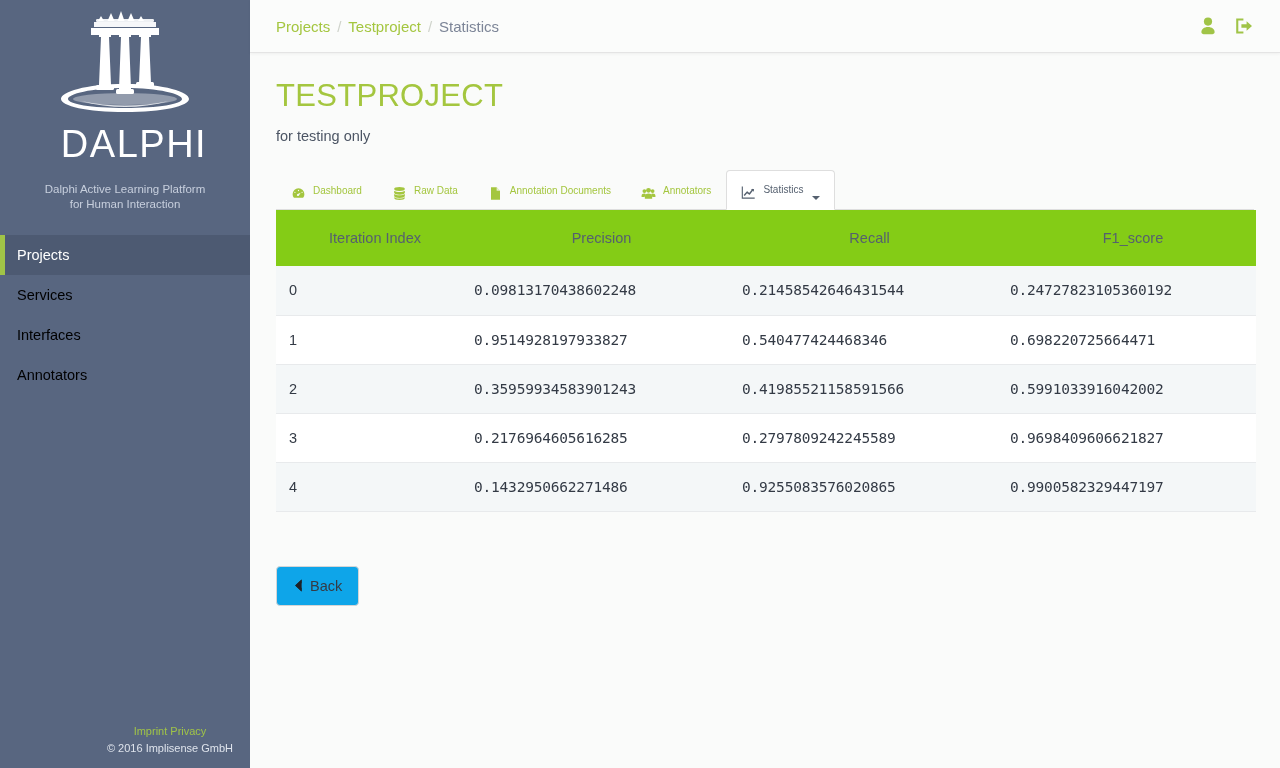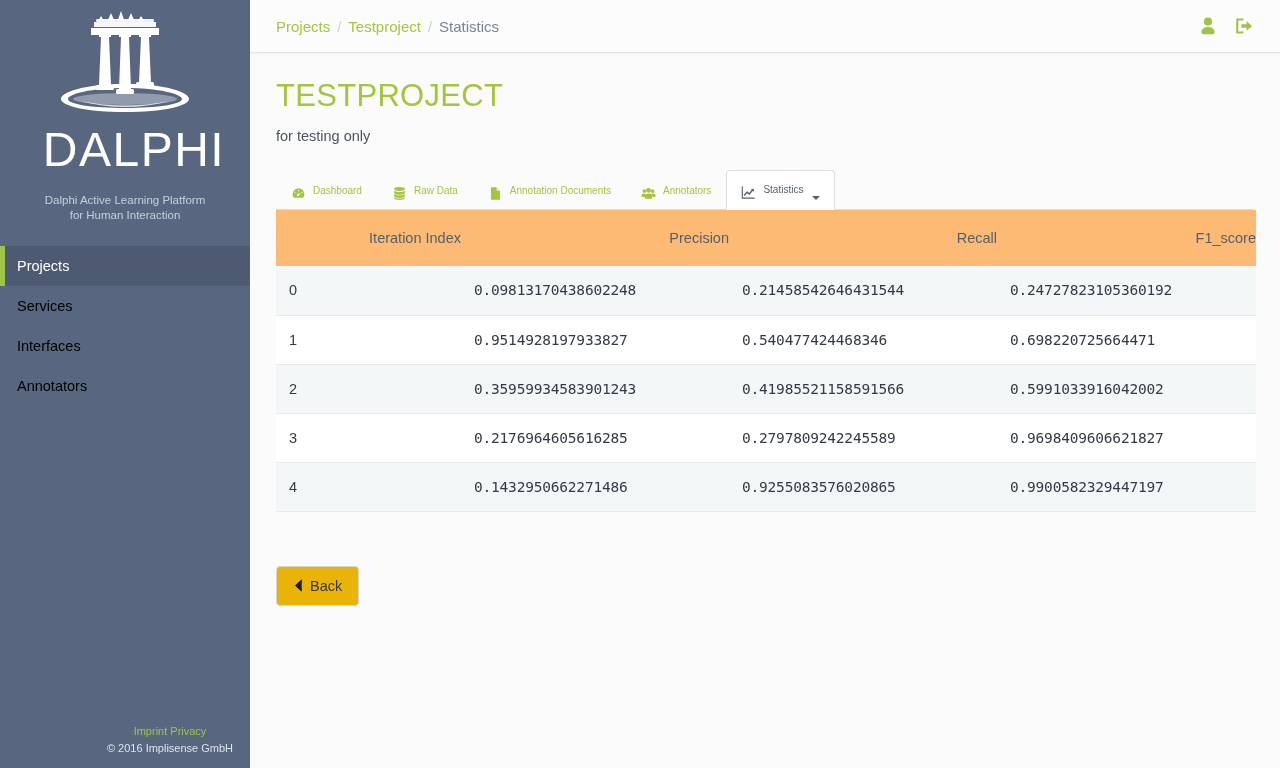--- a/index.html
+++ b/index.html
@@ -27,21 +27,21 @@
   }
 
   #logo-mark {
     width: 140px;
     height: 112px;
     margin: 0 auto;
     display: block;
   }
 
   #brand-name {
-    font-size: 48px;
+    font-size: 38px;
     letter-spacing: 1.5px;
     font-weight: 400;
     color: #ffffff;
     margin-top: 6px;
     line-height: 1.1;
     margin-left: 18px;
   }
 
   #brand-tagline {
     font-size: 11.5px;
@@ -189,22 +189,22 @@
   }
 
   
   #stats-table {
     width: 980px;
     border-collapse: collapse;
     margin-top: 0;
     table-layout: fixed;
   }
   #stats-table thead th {
-    background: #fdba74;
-    text-align: right;
+    background: #84cc16;
+    text-align: center;
     font-weight: 400;
     font-size: 14.5px;
     color: #55606f;
     padding: 17px 0 17px 13px;
     height: 56px;
     vertical-align: middle;
   }
   #stats-table tbody td {
     font-size: 14.5px;
     color: #333a45;
@@ -230,21 +230,21 @@
   .col-prec { width: 268px; }
   .col-rec  { width: 268px; }
   .col-f1   { width: 259px; }
 
   
   #back-button {
     margin-top: 54px;
     display: inline-flex;
     align-items: center;
     gap: 6px;
-    background: #eab308;
+    background: #0ea5e9;
     border: 1px solid #d5d5d5;
     border-radius: 4px;
     padding: 10px 16px;
     font-size: 14.5px;
     color: #353b45;
     cursor: pointer;
     font-family: "Liberation Sans", sans-serif;
     line-height: 18px;
   }
   #back-button svg { width: 11px; height: 13px; display: block; }

